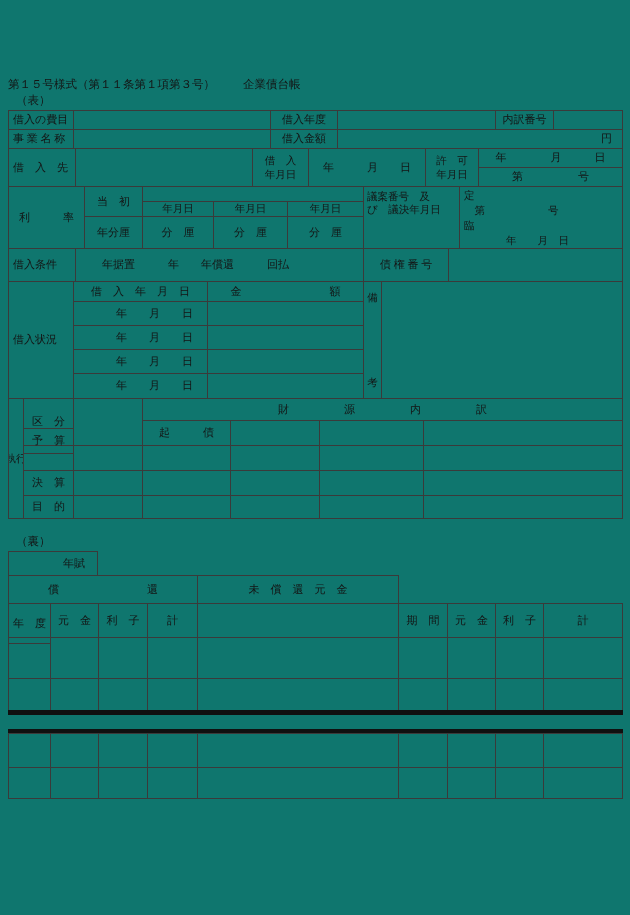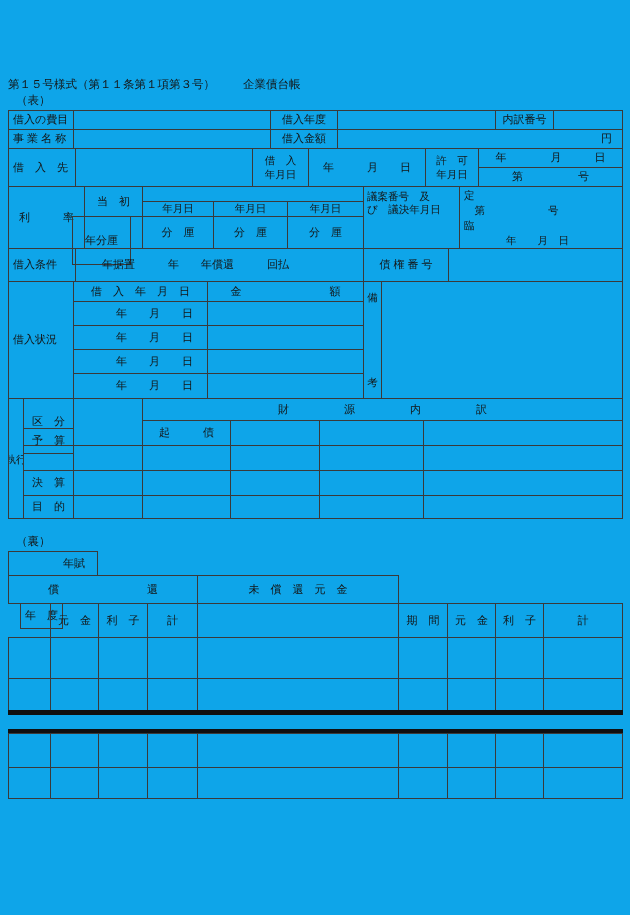--- a/index.html
+++ b/index.html
@@ -1,17 +1,17 @@
 <!DOCTYPE html>
 <html><head>
 <meta charset="utf-8">
 <style>
   html,body{margin:0;padding:0;background:#e8e8e8;}
-  #page{position:relative;width:630px;height:915px;background:#0ea5e9;
-        font-family:Liberation Sans, sans-serif;color:#141414;overflow:hidden;}
+  #page{position:relative;width:630px;height:915px;background:#0f766e;
+        font-family:Liberation Serif, serif;color:#141414;overflow:hidden;}
   .txt{position:absolute;font-size:11.5px;white-space:pre;color:#141414;}
   .cell{position:absolute;box-sizing:border-box;border:1px solid #3a3a3a;
         display:flex;align-items:center;justify-content:center;
         font-size:11px;line-height:1.25;white-space:pre;overflow:hidden;}
   .lft{justify-content:flex-start;}
   .rgt{justify-content:flex-end;}
   .col{flex-direction:column;justify-content:center;align-items:center;}
   .colL{flex-direction:column;justify-content:center;align-items:flex-start;}
   .top{justify-content:flex-start;}
   .sm{font-size:10.5px;}
@@ -53,21 +53,21 @@
     <span>年月日</span>
   </div>
   <div class="cell" style="left:478px;top:148px;width:145px;height:20px">年　　　　月　　　日</div>
   <div class="cell" style="left:478px;top:167px;width:145px;height:20px">第　　　　　号</div>
 
   <div class="cell" style="left:8px;top:186px;width:77px;height:63px">利　　　率</div>
   <div class="cell" style="left:84px;top:186px;width:59px;height:31px">当　初</div>
   <div class="cell sm" style="left:142px;top:201px;width:72px;height:16px">年月日</div>
   <div class="cell sm" style="left:213px;top:201px;width:75px;height:16px">年月日</div>
   <div class="cell sm" style="left:287px;top:201px;width:77px;height:16px">年月日</div>
-  <div class="cell" style="left:72px;top:216px;width:59px;height:49px">年分厘</div>
+  <div class="cell" style="left:84px;top:216px;width:59px;height:33px">年分厘</div>
   <div class="cell" style="left:142px;top:216px;width:72px;height:33px">分　厘</div>
   <div class="cell" style="left:213px;top:216px;width:75px;height:33px">分　厘</div>
   <div class="cell" style="left:287px;top:216px;width:77px;height:33px">分　厘</div>
   <div class="cell colL top sm" style="left:363px;top:186px;width:97px;height:63px;padding:3px 0 0 3px;justify-content:flex-start">
     <span>議案番号　及</span>
     <span>び　議決年月日</span>
   </div>
   <div class="cell colL sm" style="left:459px;top:186px;width:164px;height:63px;padding-left:4px;line-height:15px">
     <span>定</span>
     <span>　第　　　　　　号</span>
@@ -125,21 +125,21 @@
   <div class="cell" style="left:230px;top:495px;width:90px;height:24px"></div>
   <div class="cell" style="left:319px;top:495px;width:105px;height:24px"></div>
   <div class="cell" style="left:423px;top:495px;width:200px;height:24px"></div>
 
   <div class="txt" style="left:16px;top:534px">（裏）</div>
   <div class="cell rgt" style="left:8px;top:551px;width:90px;height:25px;padding-right:12px">年賦</div>
 
   <div class="cell" style="left:8px;top:575px;width:190px;height:29px">償　　　　　　　　還</div>
   <div class="cell" style="left:197px;top:575px;width:202px;height:29px">未　償　還　元　金</div>
 
-  <div class="cell" style="left:20px;top:603px;width:43px;height:26px">年　度</div>
+  <div class="cell" style="left:8px;top:603px;width:43px;height:41px">年　度</div>
   <div class="cell" style="left:50px;top:603px;width:49px;height:35px">元　金</div>
   <div class="cell" style="left:98px;top:603px;width:50px;height:35px">利　子</div>
   <div class="cell" style="left:147px;top:603px;width:51px;height:35px">計</div>
   <div class="cell" style="left:197px;top:603px;width:202px;height:35px"></div>
   <div class="cell" style="left:398px;top:603px;width:50px;height:35px">期　間</div>
   <div class="cell" style="left:447px;top:603px;width:49px;height:35px">元　金</div>
   <div class="cell" style="left:495px;top:603px;width:49px;height:35px">利　子</div>
   <div class="cell" style="left:543px;top:603px;width:80px;height:35px">計</div>
 
   <div class="cell" style="left:8px;top:637px;width:43px;height:42px"></div>

